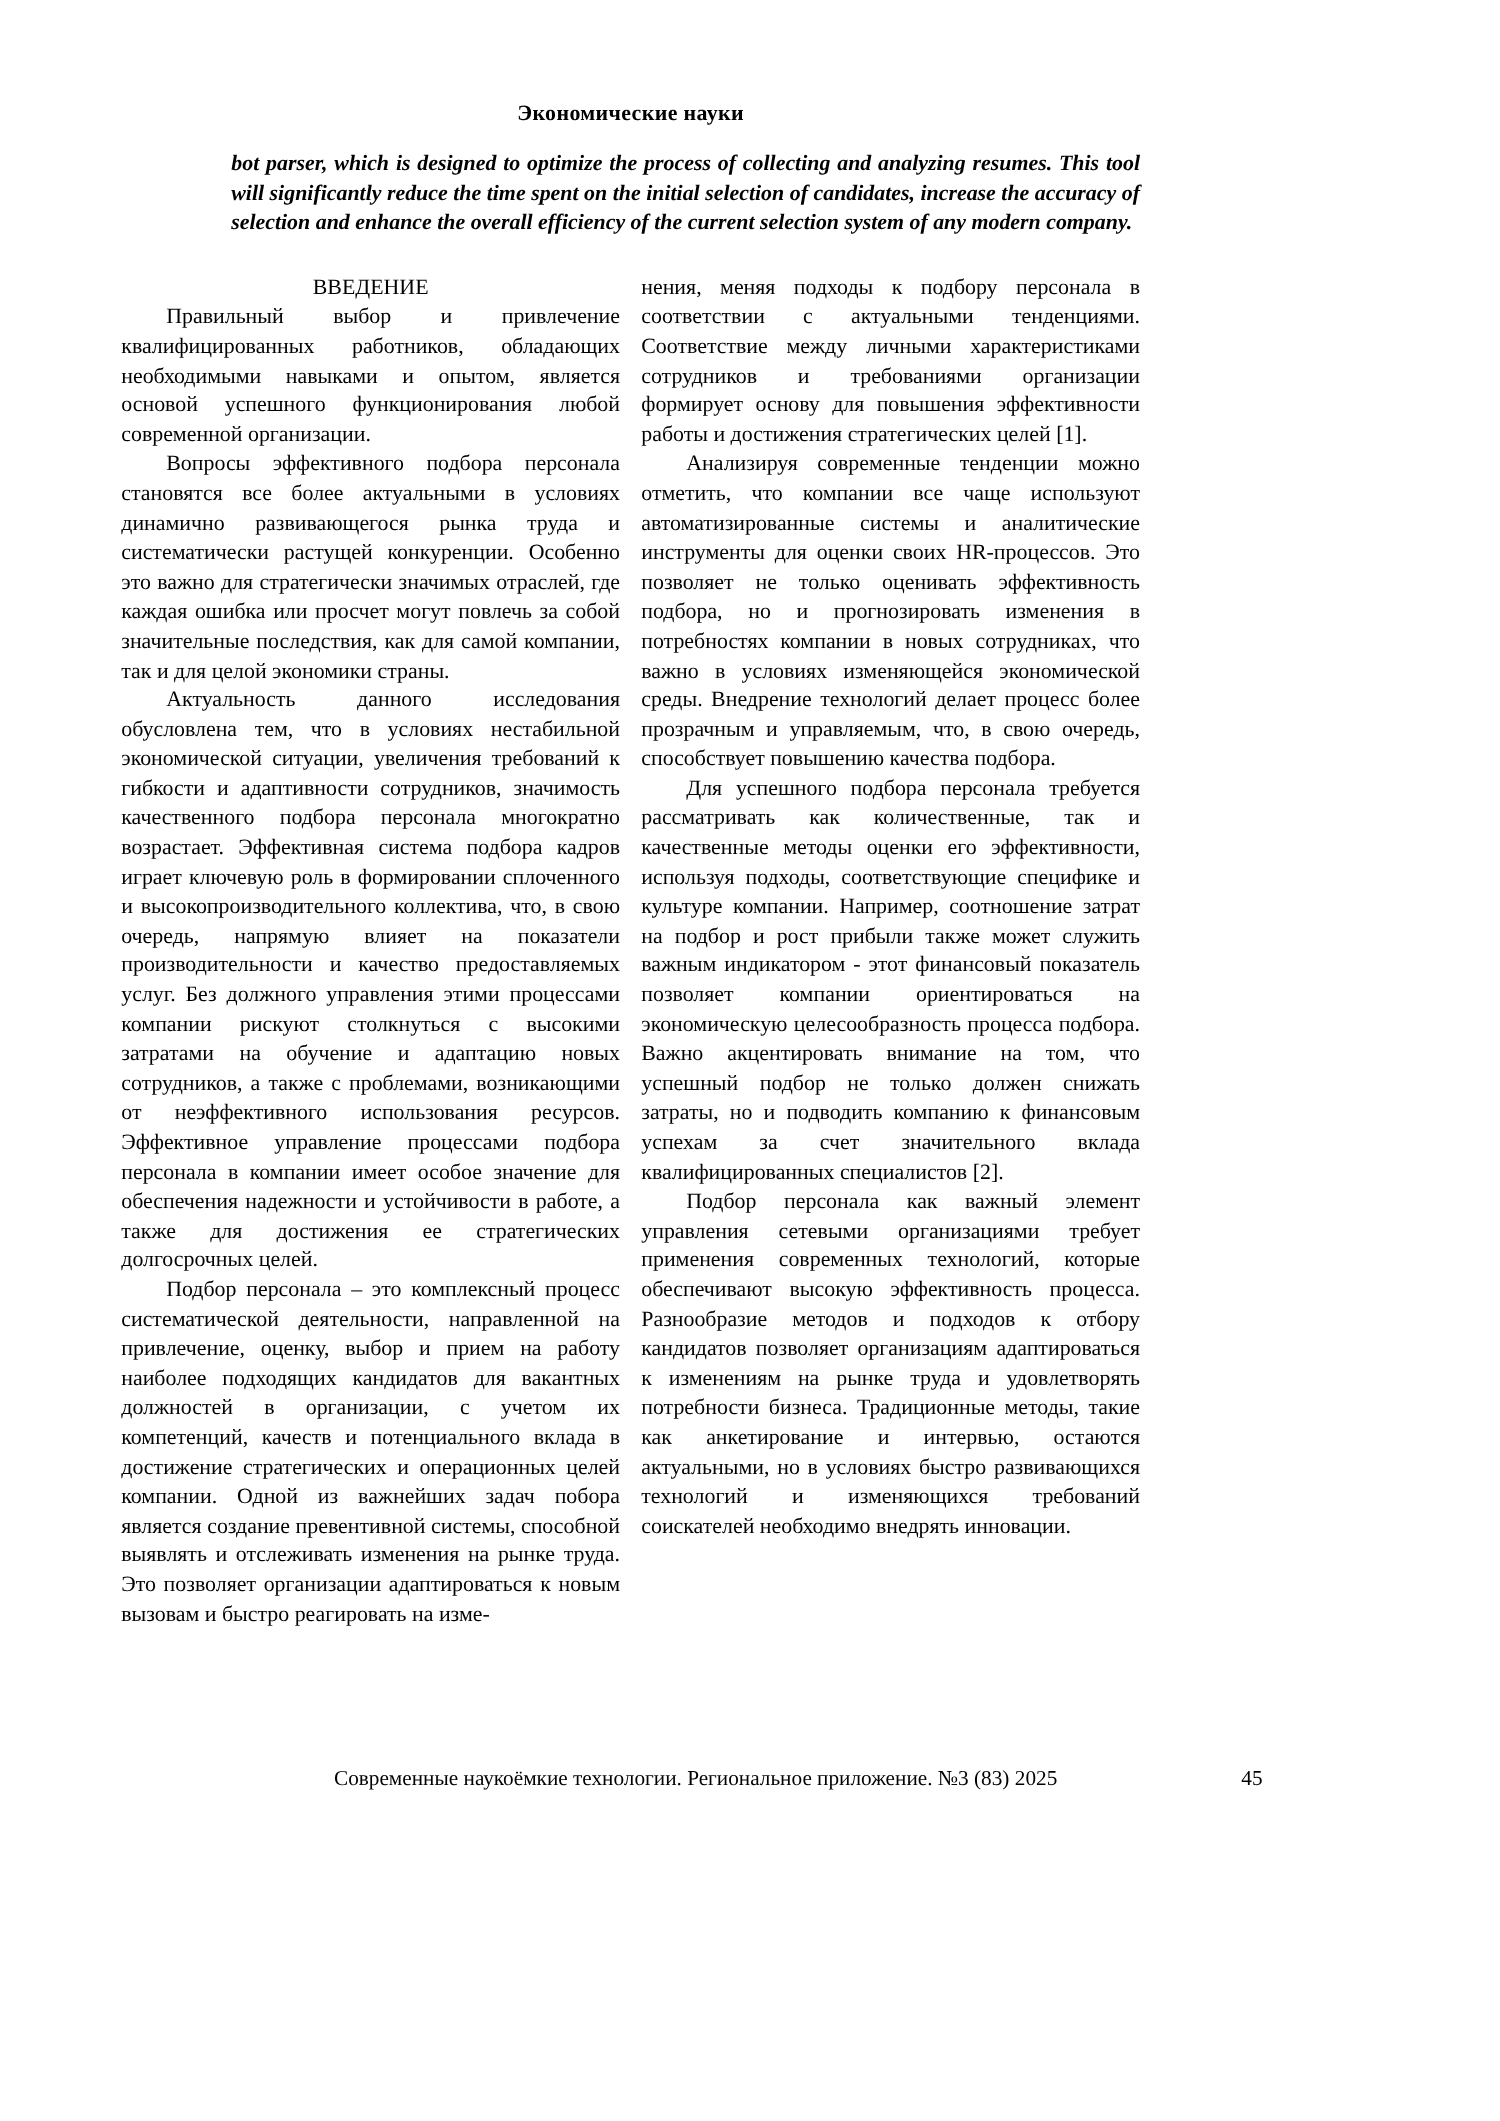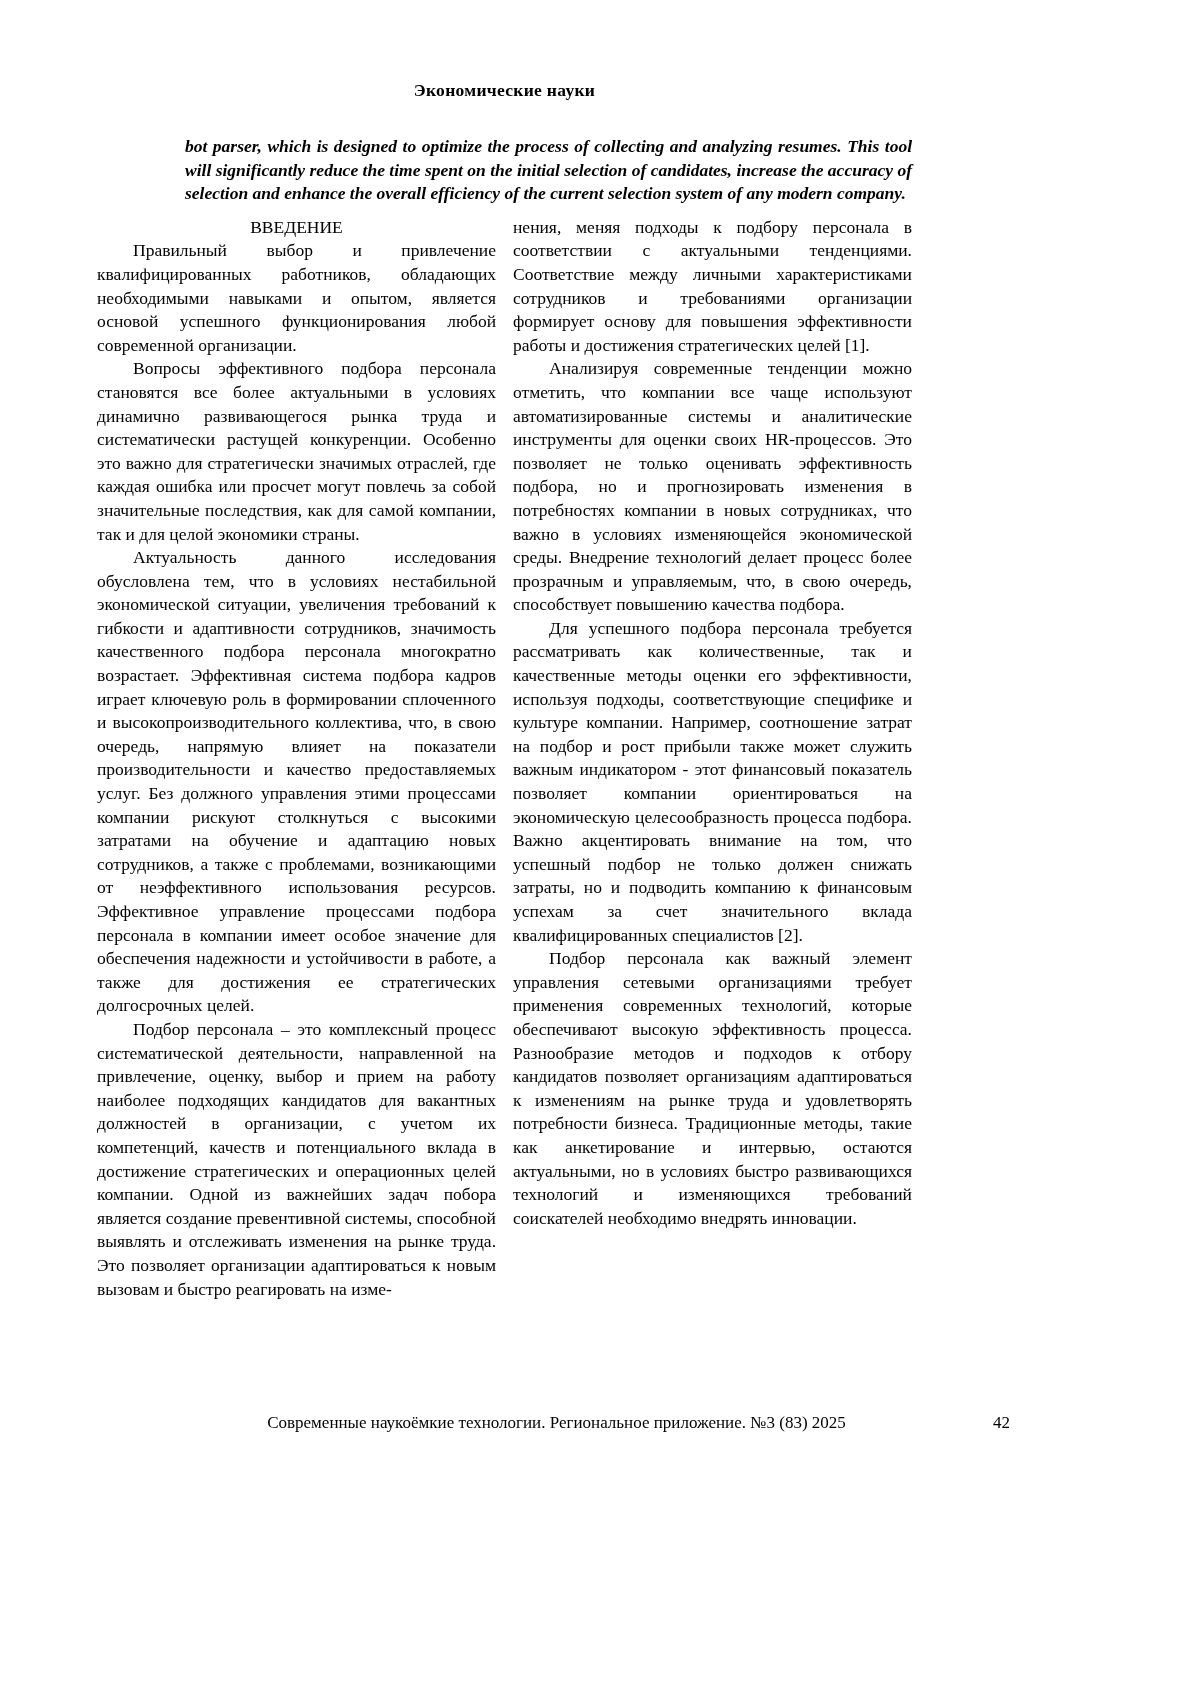--- a/index.html
+++ b/index.html
@@ -19,41 +19,41 @@
     overflow: hidden;
   }
   .running-head {
     text-align: center;
     font-weight: bold;
     font-size: 17.5px;
     line-height: 21px;
     letter-spacing: 0.3px;
   }
   .abstract {
-    margin: 34px 0 0 88px;
+    margin: 18px 0 0 88px;
     font-weight: bold;
     font-style: italic;
     font-size: 17.5px;
     line-height: 23.6px;
     text-align: justify;
   }
   .keywords {
     margin: 21px 0 0 0;
     font-size: 17.5px;
     line-height: 23.6px;
     text-align: justify;
     text-indent: 66px;
   }
   .keywords .kw-label {
     font-weight: bold;
   }
   .columns {
     display: flex;
     gap: 17px;
-    margin-top: 10px;
+    margin-top: 28px;
   }
   .col {
     width: 447px;
     font-size: 17.5px;
     line-height: 23.6px;
     text-align: justify;
   }
   .col-heading {
     text-align: center;
     font-size: 17.5px;
@@ -110,16 +110,16 @@
       <p class="para cont">нения, меняя подходы к подбору персонала в соответствии с актуальными тенденциями. Соответствие между личными характеристиками сотрудников и требованиями организации формирует основу для повышения эффективности работы и достижения стратегических целей [1].</p>
       <p class="para">Анализируя современные тенденции можно отметить, что компании все чаще используют автоматизированные системы и аналитические инструменты для оценки своих HR-процессов. Это позволяет не только оценивать эффективность подбора, но и прогнозировать изменения в потребностях компании в новых сотрудниках, что важно в условиях изменяющейся экономической среды. Внедрение технологий делает процесс более прозрачным и управляемым, что, в свою очередь, способствует повышению качества подбора.</p>
       <p class="para">Для успешного подбора персонала требуется рассматривать как количественные, так и качественные методы оценки его эффективности, используя подходы, соответствующие специфике и культуре компании. Например, соотношение затрат на подбор и рост прибыли также может служить важным индикатором - этот финансовый показатель позволяет компании ориентироваться на экономическую целесообразность процесса подбора. Важно акцентировать внимание на том, что успешный подбор не только должен снижать затраты, но и подводить компанию к финансовым успехам за счет значительного вклада квалифицированных специалистов [2].</p>
       <p class="para">Подбор персонала как важный элемент управления сетевыми организациями требует применения современных технологий, которые обеспечивают высокую эффективность процесса. Разнообразие методов и подходов к отбору кандидатов позволяет организациям адаптироваться к изменениям на рынке труда и удовлетворять потребности бизнеса. Традиционные методы, такие как анкетирование и интервью, остаются актуальными, но в условиях быстро развивающихся технологий и изменяющихся требований соискателей необходимо внедрять инновации.</p>
     </div>
 
   </div>
 
   <div class="footer">
     <span class="footer-journal">Современные наукоёмкие технологии. Региональное приложение. №3 (83) 2025</span>
-    <span class="footer-page">42</span>
+    <span class="footer-page">45</span>
   </div>
 
 </div>
 
 </body></html>

